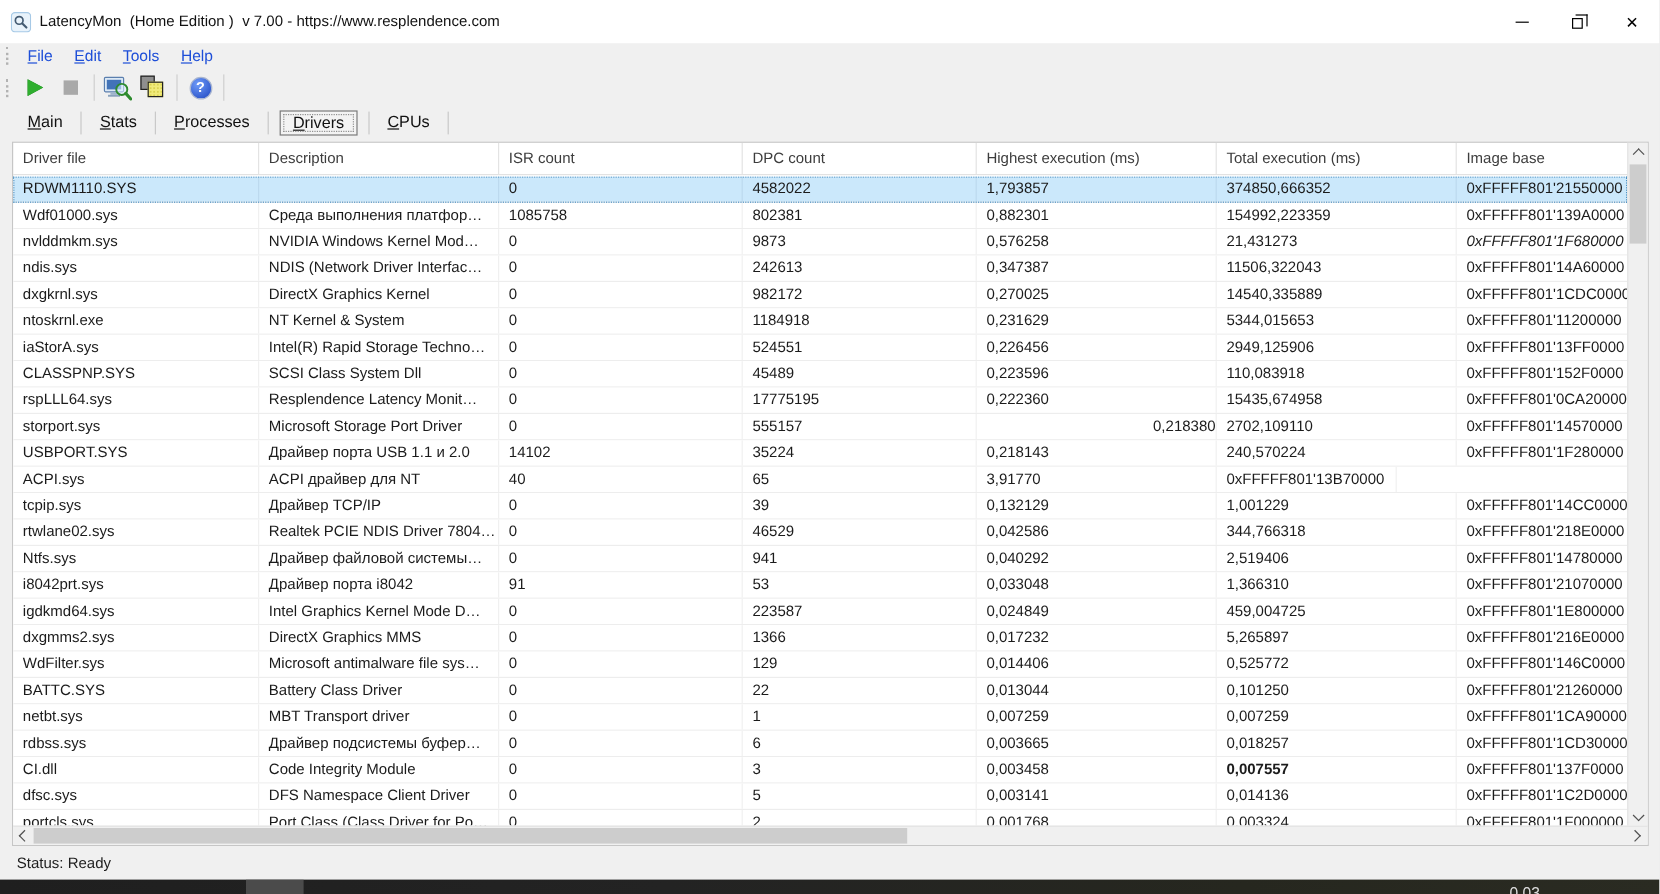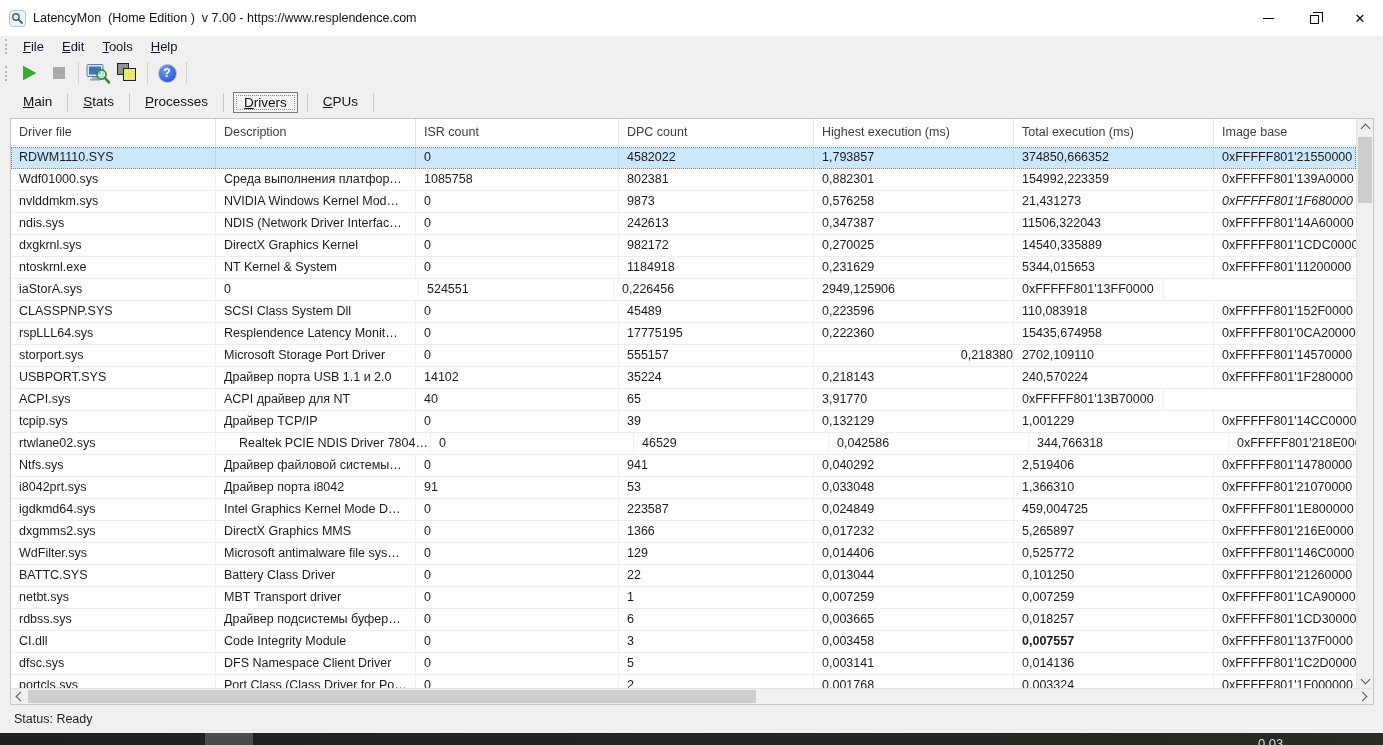--- a/index.html
+++ b/index.html
@@ -15,21 +15,21 @@
   .title-text { font-size:12.5px; color:#111; margin-left:7px; white-space:pre; }
   .win-controls { margin-left:auto; display:flex; height:100%; }
   .win-btn { width:46px; height:100%; display:flex; align-items:center; justify-content:center; }
   .glyph-min { width:11px; height:1px; background:#000; }
   .glyph-restore { width:9px; height:9px; border:1px solid #000; position:relative; background:#fff; margin-top:2px;}
   .glyph-restore::before { content:""; position:absolute; left:2px; top:-4px; width:9px; height:9px; border:1px solid #000; border-left:none; border-bottom:none; }
   .glyph-close { font-size:13px; color:#000; line-height:1; }
   
   .menubar { height:21px; display:flex; align-items:center; padding-left:3px; }
   .gripper { width:4px; height:15px; border-left:2px dotted #b2b2b2; margin:0 5px 0 2px; flex:none; }
-  .menu-item { padding:0 9px; font-size:13px; color:#0f172a; line-height:20px; }
+  .menu-item { padding:0 9px; font-size:13px; color:#1d4ed8; line-height:20px; }
   .ul { text-decoration:underline; }
   
   .toolbar { height:32px; display:flex; align-items:center; padding-left:3px; }
   .tbtn { width:30px; height:26px; display:flex; align-items:center; justify-content:center; flex:none; }
   .tool-sep { width:1px; height:22px; background:#cfcfcf; margin:0 4px; flex:none; }
   .play-icon { width:0; height:0; border-left:13px solid #2fae2f; border-top:7px solid transparent; border-bottom:7px solid transparent; filter:drop-shadow(0 0 0.5px #1d7a1d); }
   .stop-icon { width:12px; height:12px; background:#a9a9a9; }
   .stacked-icon { position:relative; width:22px; height:20px; }
   .stacked-back { position:absolute; left:0; top:0; width:12px; height:12px; background:#8f8f8f; border:1px solid #222; }
   .stacked-front { position:absolute; left:6px; top:5px; width:13px; height:13px; border:1px solid #222;
@@ -211,20 +211,21 @@
           <div class="td" style="width: 205px;">ntoskrnl.exe</div>
           <div class="td" style="width: 200px;">NT Kernel &amp; System</div>
           <div class="td" style="width: 203px;">0</div>
           <div class="td" style="width: 195px;">1184918</div>
           <div class="td" style="width: 200px;">0,231629</div>
           <div class="td" style="width: 200px;">5344,015653</div>
           <div class="td" style="width: 150px;">0xFFFFF801'11200000</div>
         </div>
         <div class="tr">
           <div class="td" style="width: 205px;">iaStorA.sys</div>
+          <div class="td" style="width: 200px;">Intel(R) Rapid Storage Techno…</div>
           <div class="td" style="width: 203px;">0</div>
           <div class="td" style="width: 195px;">524551</div>
           <div class="td" style="width: 200px;">0,226456</div>
           <div class="td" style="width: 200px;">2949,125906</div>
           <div class="td" style="width: 150px;">0xFFFFF801'13FF0000</div>
         </div>
         <div class="tr">
           <div class="td" style="width: 205px;">CLASSPNP.SYS</div>
           <div class="td" style="width: 200px;">SCSI Class System Dll</div>
           <div class="td" style="width: 203px;">0</div>
@@ -272,21 +273,21 @@
           <div class="td" style="width: 205px;">tcpip.sys</div>
           <div class="td" style="width: 200px;">Драйвер TCP/IP</div>
           <div class="td" style="width: 203px;">0</div>
           <div class="td" style="width: 195px;">39</div>
           <div class="td" style="width: 200px;">0,132129</div>
           <div class="td" style="width: 200px;">1,001229</div>
           <div class="td" style="width: 150px;">0xFFFFF801'14CC0000</div>
         </div>
         <div class="tr">
           <div class="td" style="width: 205px;">rtwlane02.sys</div>
-          <div class="td" style="width: 200px; margin-left: 15px;">Realtek PCIE NDIS Driver 7804…</div>
+          <div class="td" style="width: 200px;">Realtek PCIE NDIS Driver 7804…</div>
           <div class="td" style="width: 203px;">0</div>
           <div class="td" style="width: 195px;">46529</div>
           <div class="td" style="width: 200px;">0,042586</div>
           <div class="td" style="width: 200px;">344,766318</div>
           <div class="td" style="width: 150px;">0xFFFFF801'218E0000</div>
         </div>
         <div class="tr">
           <div class="td" style="width: 205px;">Ntfs.sys</div>
           <div class="td" style="width: 200px;">Драйвер файловой системы…</div>
           <div class="td" style="width: 203px;">0</div>

